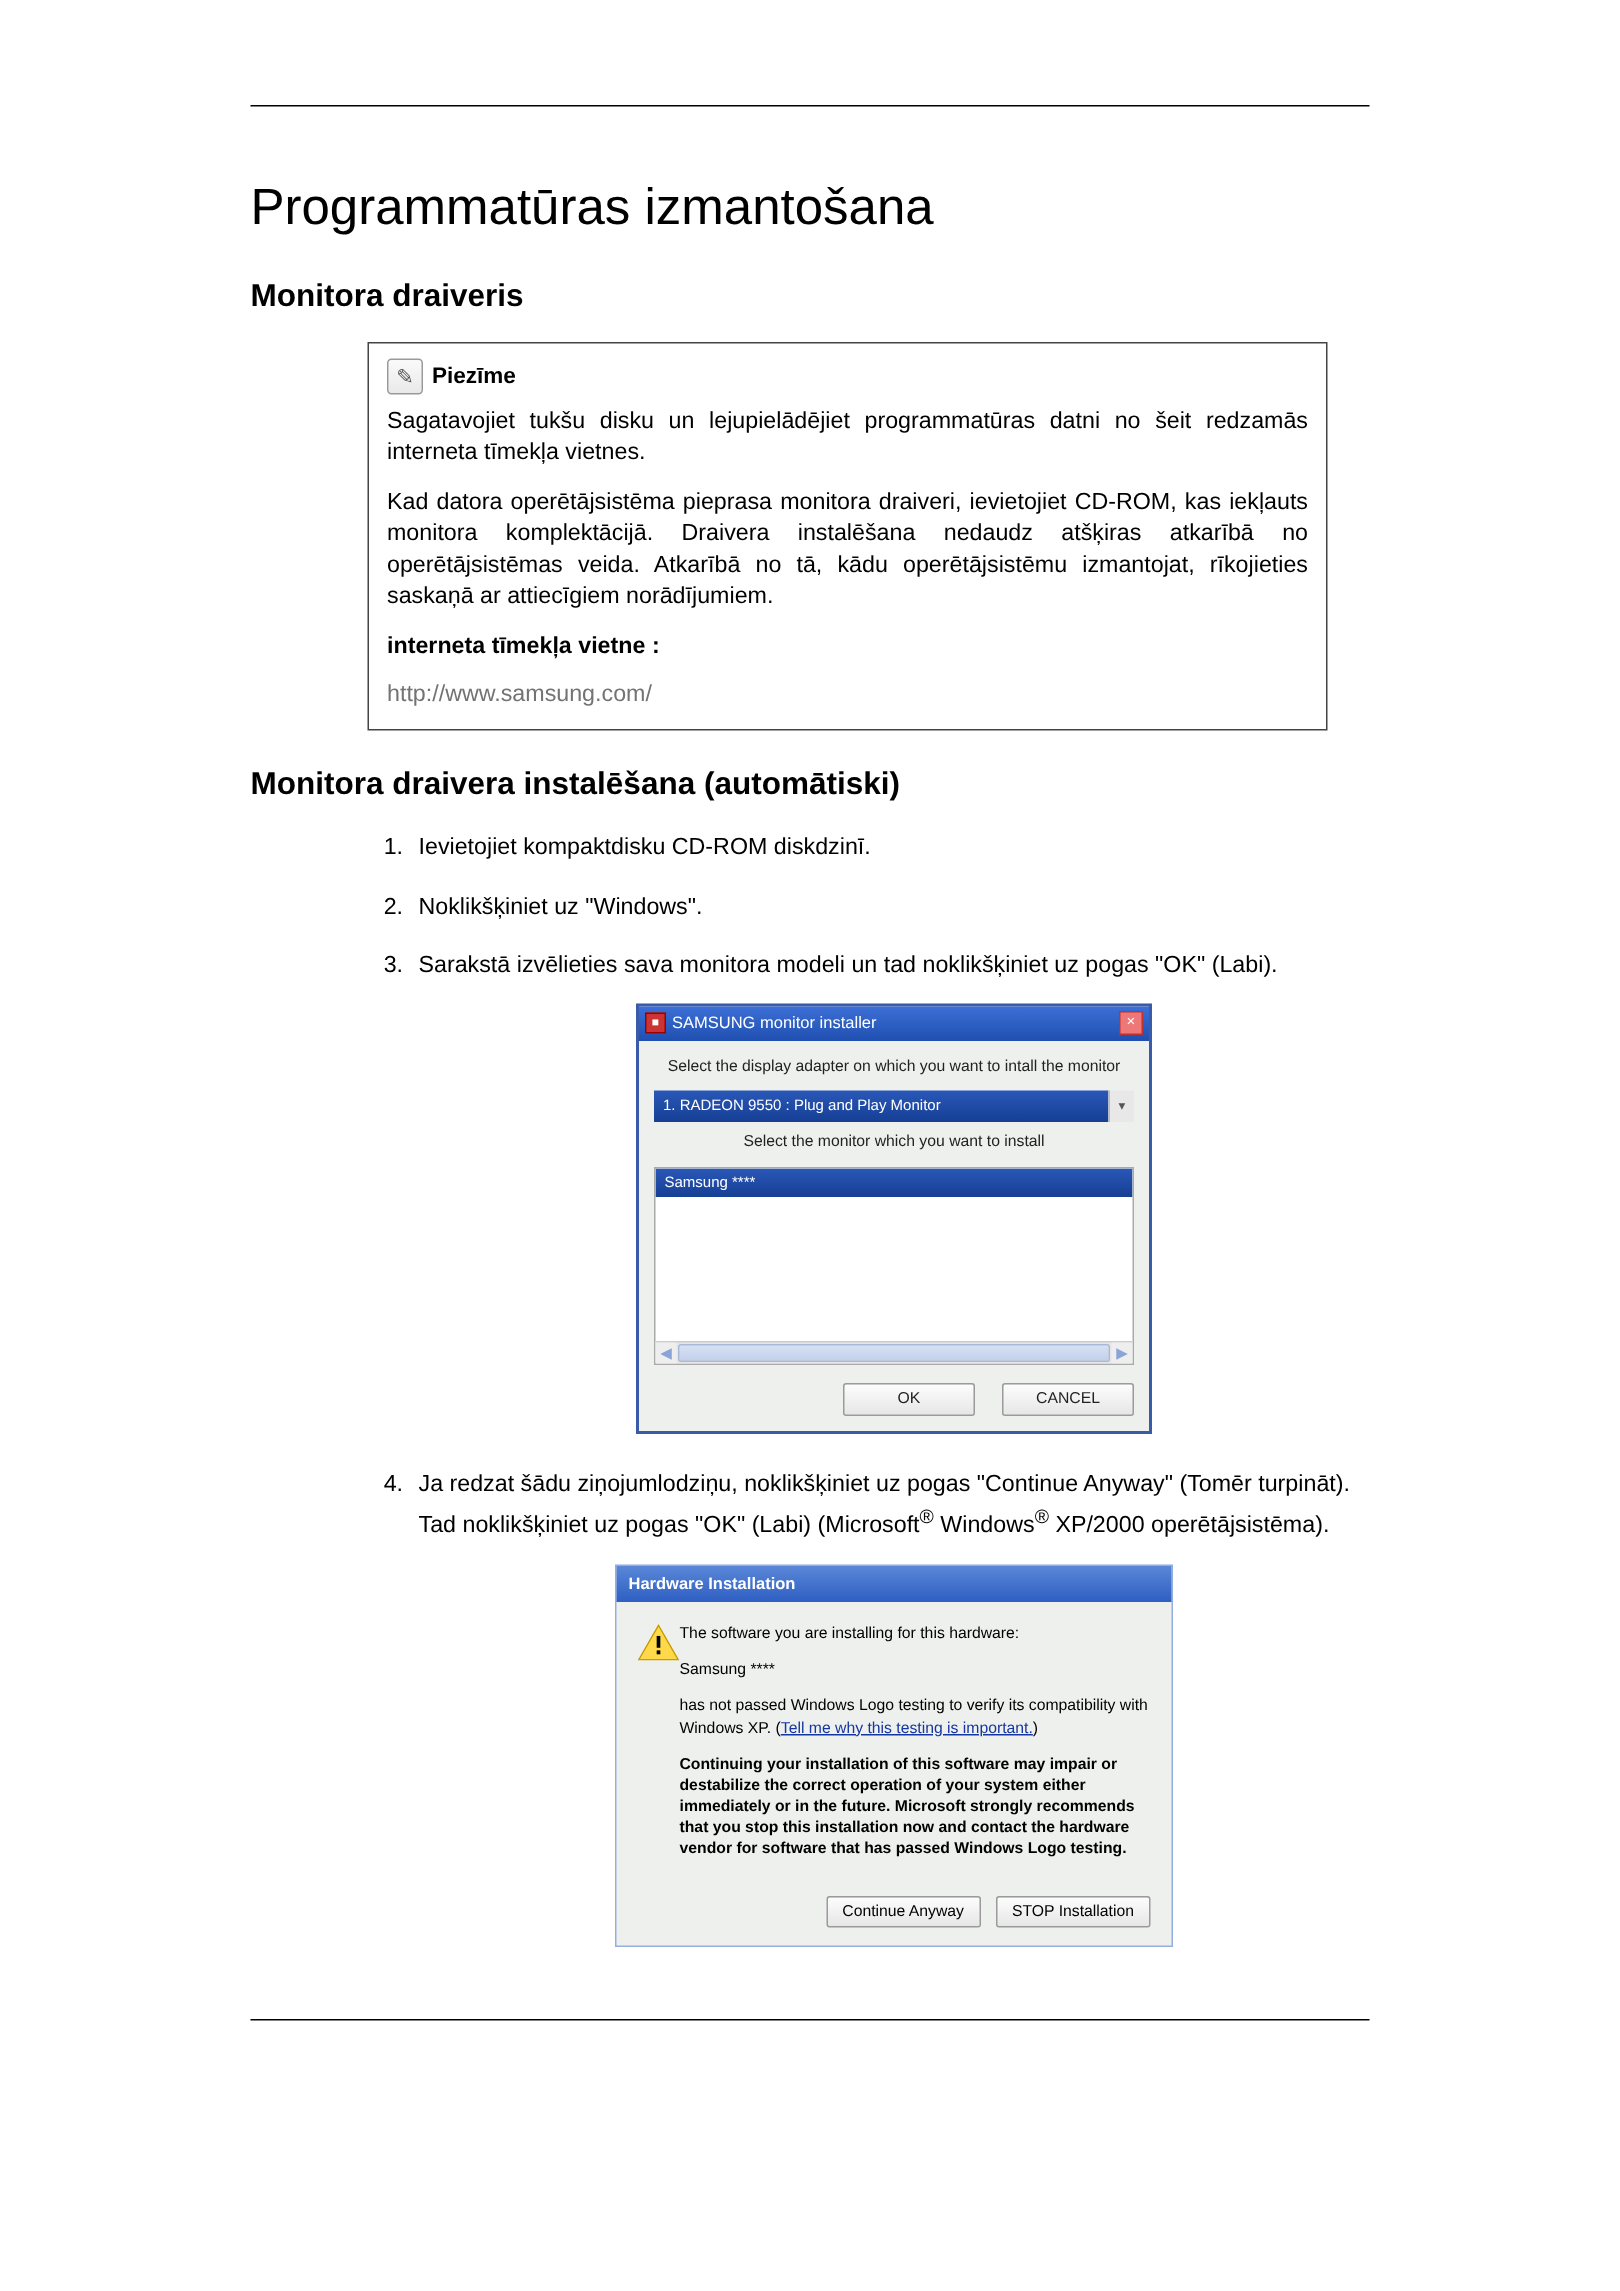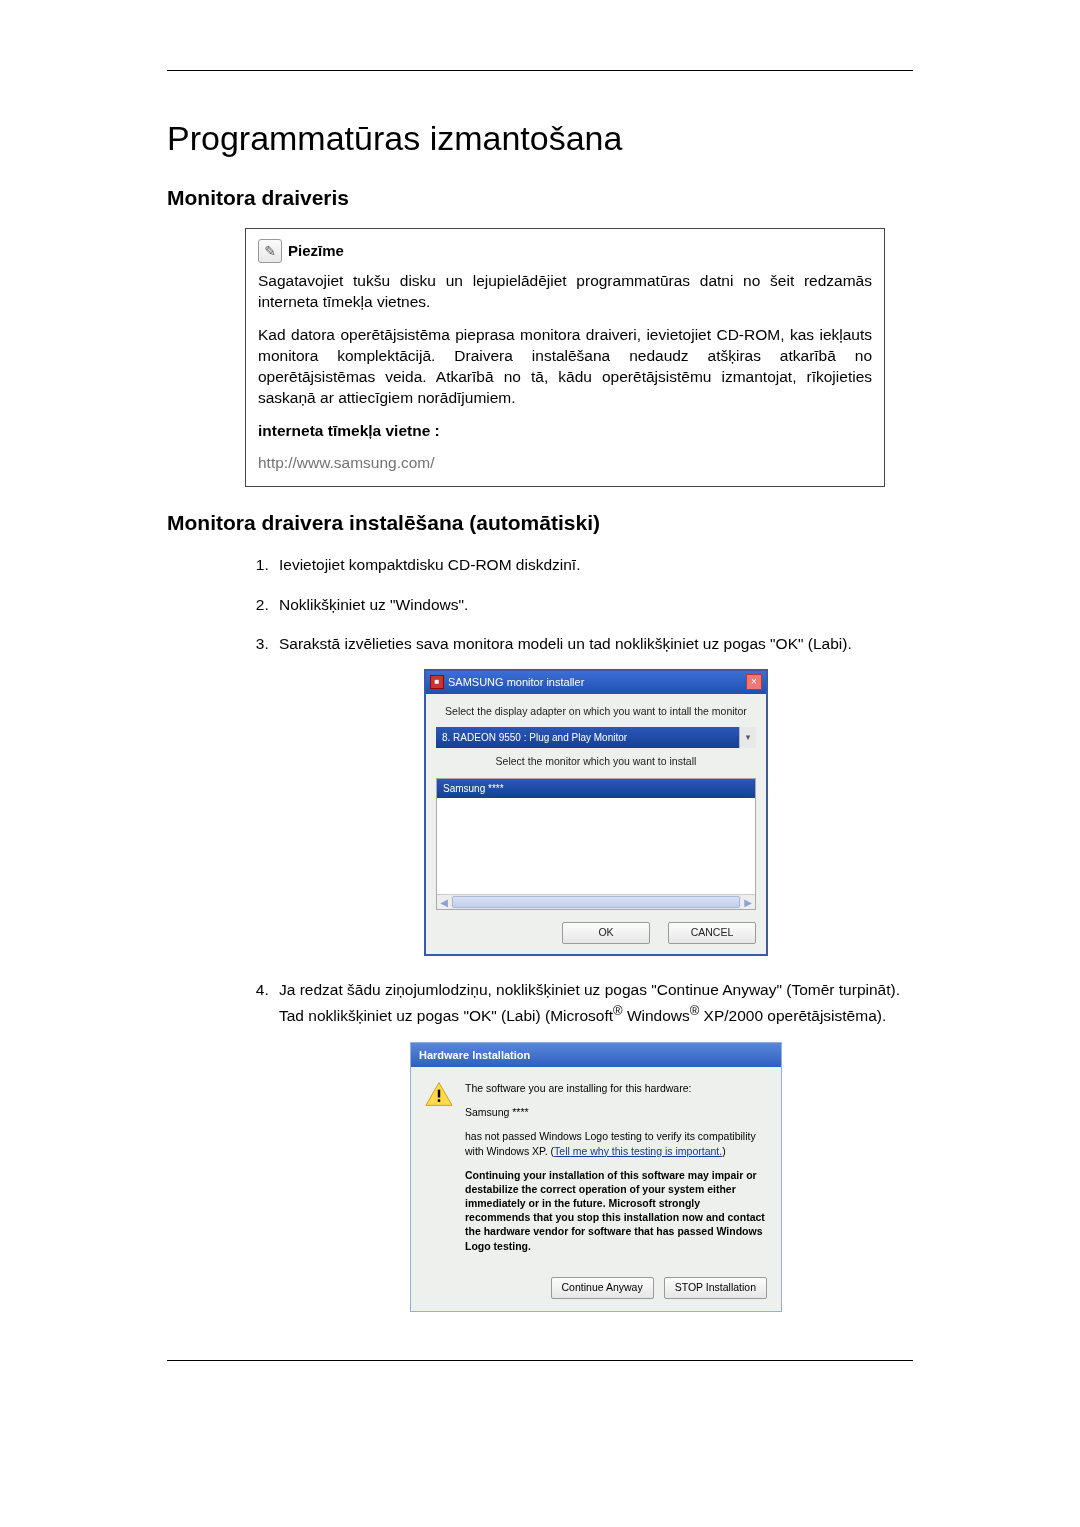--- a/index.html
+++ b/index.html
@@ -158,21 +158,21 @@
     width: 370px;
     background: #eef0ee;
     border: 1px solid #94aee0;
     font-size: 10.5px;
   }
   .hw-title {
     background: linear-gradient(#5a87d8,#2e5fc2);
     color:#fff; font-weight:700; font-size:11px;
     padding:4px 8px;
   }
-  .hw-body { padding: 14px 14px 14px 14px; display:flex; gap:12px; }
+  .hw-body { padding: 14px 14px 14px 14px; display:flex; }
   .hw-warn {
     width:28px; height:26px; flex:none;
     display:flex; align-items:center; justify-content:center;
   }
   .hw-warn svg { width:28px; height:26px; }
   .hw-text { flex:1; line-height:1.35; }
   .hw-text p { margin:0 0 10px 0; }
   .hw-link { color:#1536a0; text-decoration:underline; }
   .hw-buttons { display:flex; justify-content:flex-end; gap:10px; padding: 0 14px 12px 14px;}
   .link-plain { color:#737373; text-decoration:none; }
@@ -210,21 +210,21 @@
           <div class="dlg-title">
             <span class="dlg-title-left">
               <span class="dlg-title-badge">■</span>
               <span>SAMSUNG monitor installer</span>
             </span>
             <span class="dlg-close">×</span>
           </div>
           <div class="dlg-body">
             <div class="dlg-label">Select the display adapter on which you want to intall the monitor</div>
             <div class="dlg-select">
-              <div class="dlg-select-field">8. RADEON 9550 : Plug and Play Monitor</div>
+              <div class="dlg-select-field">1. RADEON 9550 : Plug and Play Monitor</div>
               <div class="dlg-select-btn">▾</div>
             </div>
             <div class="dlg-label">Select the monitor which you want to install</div>
             <div class="dlg-list">
               <div class="dlg-list-sel">Samsung ****</div>
               <div class="dlg-hscroll">
                 <span class="arrow">◀</span>
                 <span class="thumb"></span>
                 <span class="arrow">▶</span>
               </div>

